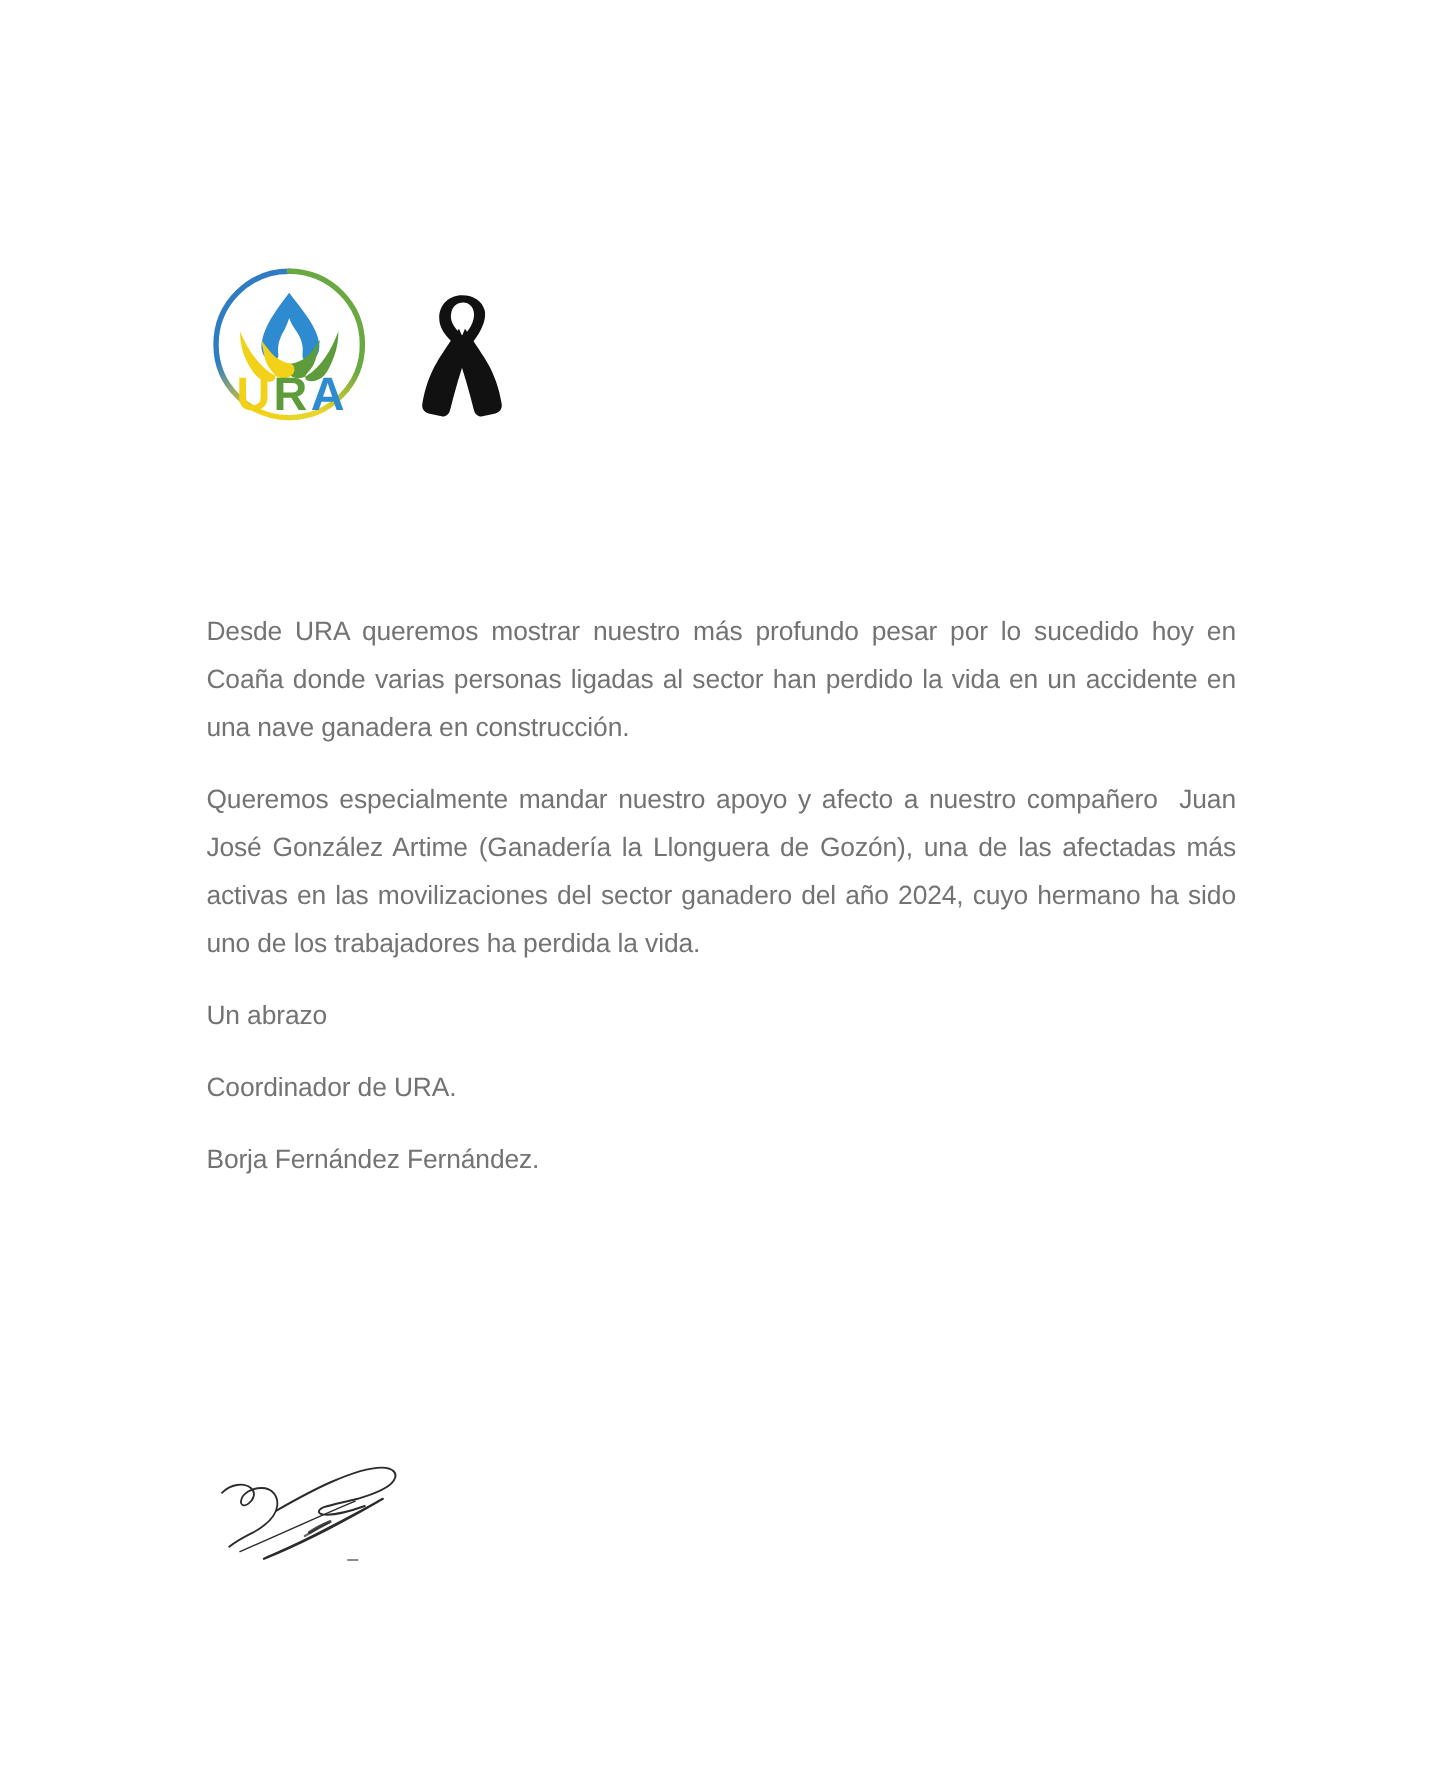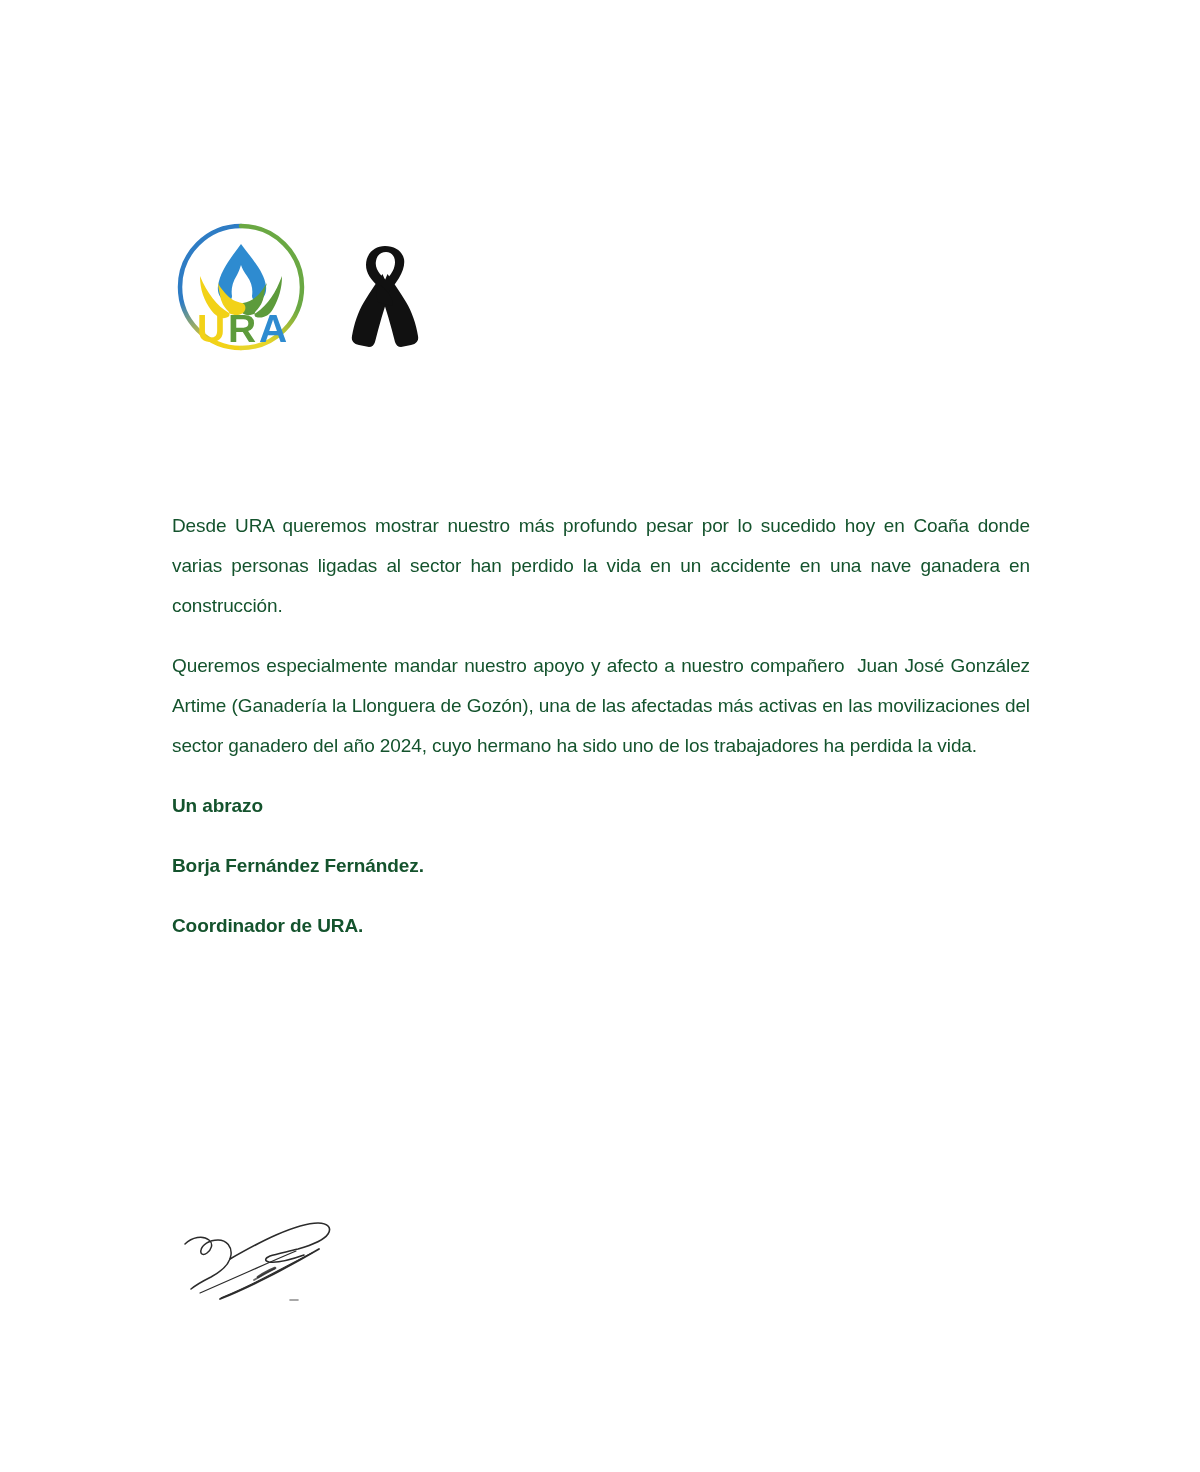--- a/index.html
+++ b/index.html
@@ -50,37 +50,36 @@
   
   .letter {
     position: absolute;
     left: 172px;
     top: 506px;
     width: 858px;
   }
 
   .letter p {
     margin: 0 0 22px 0;
-    font-size: 19px;
+    font-size: 22px;
     line-height: 40px;
     text-align: justify;
     text-justify: inter-word;
     letter-spacing: -0.1px;
-    color: #14532d;
+    color: #737373;
     white-space: pre-wrap;
   }
 
   .letter p.last-line,
   .letter p.closing {
     text-align: left;
   }
 
   .letter p.closing {
     margin-bottom: 20px;
-    font-weight: bold;
   }
 
   .letter p.p-body {
     margin-bottom: 20px;
   }
 
   
   .signature-wrap {
     position: absolute;
     left: 178px;
@@ -159,22 +158,22 @@
       <path d="M33 44 C36 47 40 50 43 54 C46 58 47 62 46 66
                L32 62 C30 56 30 50 33 44 Z" fill="#111111"></path>
     </svg>
 
   </div>
 
   <div class="letter">
     <p class="p-body">Desde URA queremos mostrar nuestro más profundo pesar por lo sucedido hoy en Coaña donde varias personas ligadas al sector han perdido la vida en un accidente en una nave ganadera en construcción.</p>
     <p class="p-body">Queremos especialmente mandar nuestro apoyo y afecto a nuestro compañero  Juan José González Artime (Ganadería la Llonguera de Gozón), una de las afectadas más activas en las movilizaciones del sector ganadero del año 2024, cuyo hermano ha sido uno de los trabajadores ha perdida la vida.</p>
     <p class="closing">Un abrazo</p>
+    <p class="closing">Coordinador de URA.</p>
     <p class="closing">Borja Fernández Fernández.</p>
-    <p class="closing">Coordinador de URA.</p>
   </div>
 
   <div class="signature-wrap">
     <svg class="signature-svg" viewBox="0 0 230 100" aria-hidden="true">
       <g fill="none" stroke="#2b2b2b" stroke-linecap="round" stroke-linejoin="round">
 
         <path d="M7 37 C14 30 25 28 31 33 C36 37 33 43 29 46 C25 49 22 47 23 43
                  C24 38 31 33 40 33 C49 33 54 40 53 48 C52 56 44 64 33 70
                  C25 74 18 78 13 82" stroke-width="1.5"></path>
 

